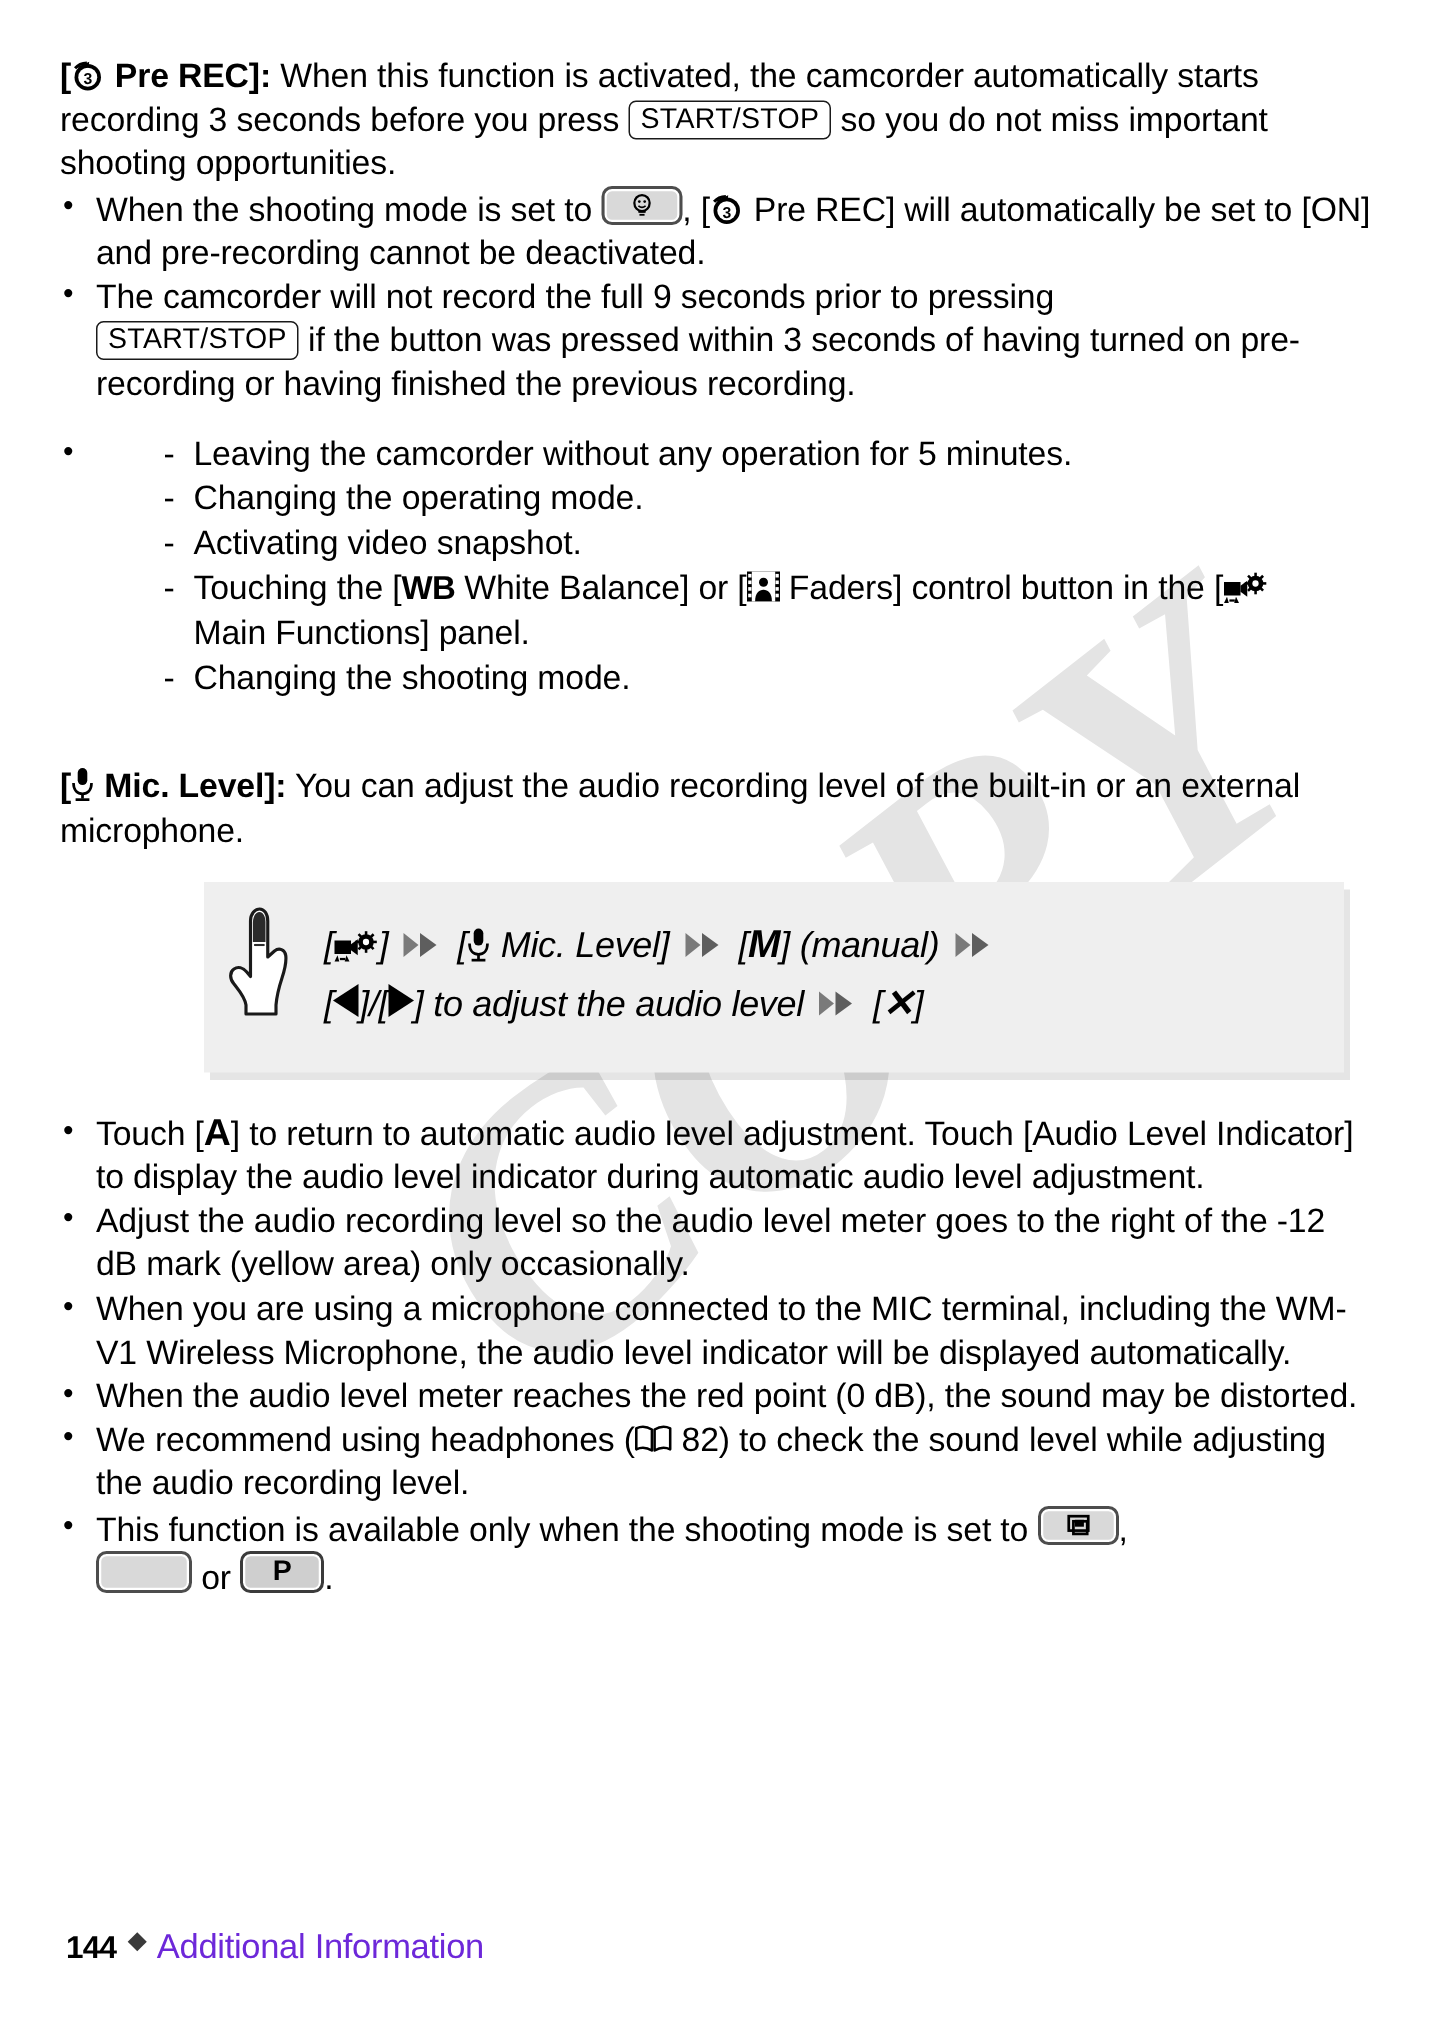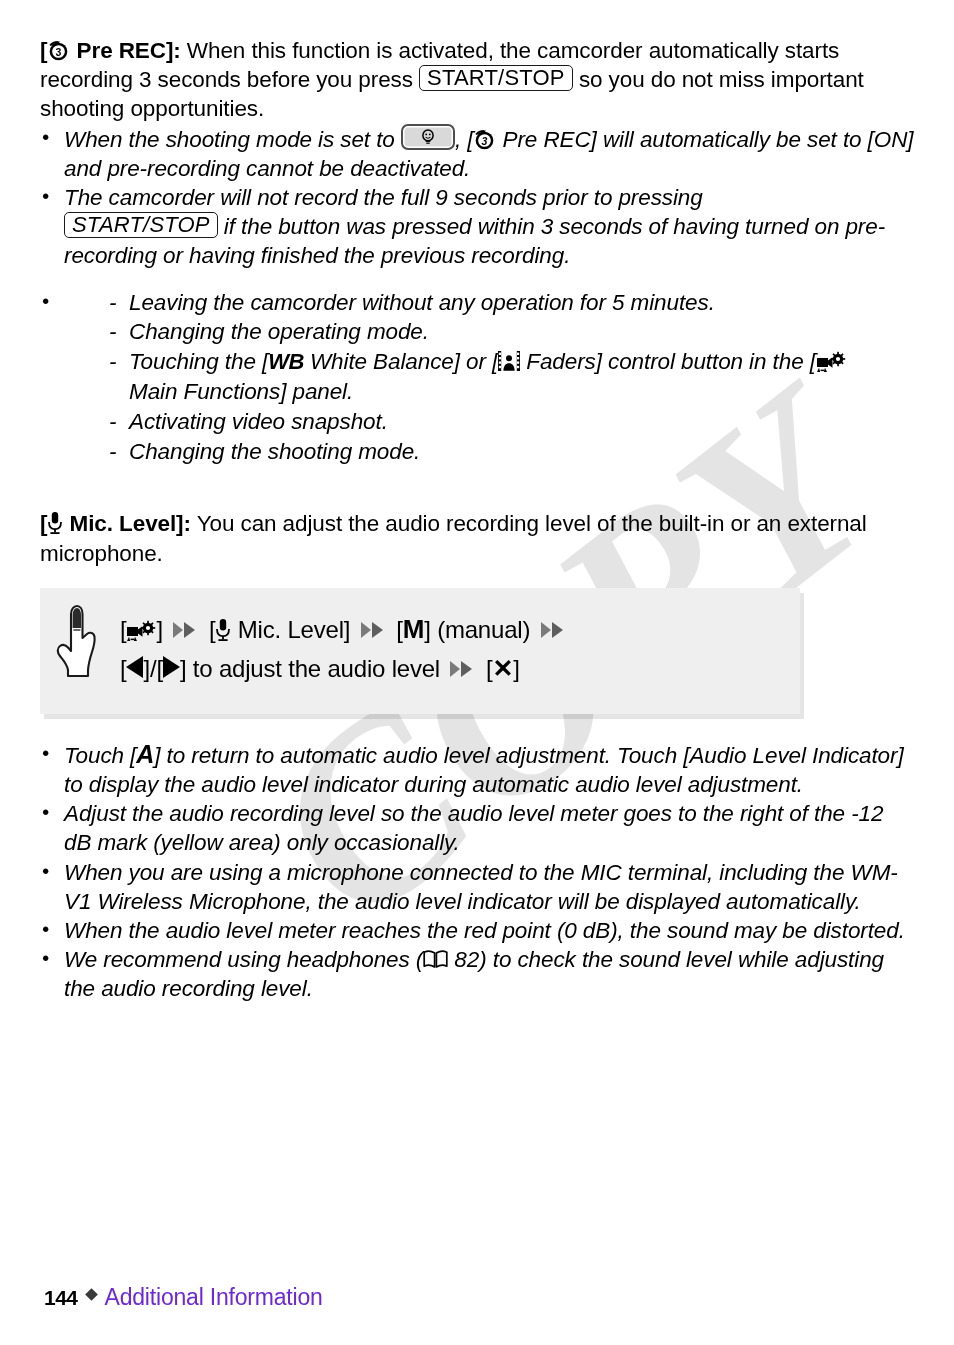--- a/index.html
+++ b/index.html
@@ -66,21 +66,20 @@
     list-style: none;
     margin: 0; padding: 0;
   }
   ul.bullets > li {
     position: relative;
     padding-left: 24px;
     font-size: 22.5px;
     line-height: 29.2px;
     letter-spacing: -0.1px;
     margin-top: 0px;
-    font-style: italic;
   }
   ul.bullets > li::before {
     content: "\2022";
     position: absolute;
     left: 2px; top: -1px;
     font-size: 20px;
   }
 
   ul.dashes {
     list-style: none;
@@ -100,21 +99,21 @@
   }
   .spacer-20 { height: 20px; }
   .spacer-26 { height: 26px; }
 
   
   .keycap {
     display: inline-block;
     border: 1.6px solid #1a1a1a;
     border-radius: 5px;
     padding: 1px 7px 2px 7px;
-    font-size: 22px;
+    font-size: 19px;
     line-height: 21px;
     letter-spacing: 0.2px;
     vertical-align: 2px;
     white-space: nowrap;
     background: #fff;
   }
 
   
   .modechip {
     display: inline-block;
@@ -150,21 +149,23 @@
   .icn-prerec { width: 23px; height: 23px; vertical-align: -4px; }
   .icn-mic    { width: 16px; height: 24px; vertical-align: -4px; }
   .icn-wb     { vertical-align: 0; font-weight: bold; font-size: 22px; letter-spacing: -0.5px;}
   .icn-fader  { width: 22px; height: 22px; vertical-align: -3px; }
   .icn-func   { width: 30px; height: 23px; vertical-align: -4px; }
   .icn-book   { width: 25px; height: 20px; vertical-align: -2px; }
 
   
   .procbox-wrap {
     position: relative;
+    margin-left: 96px;
     width: 760px;
+    font-style: italic;
   }
   .procbox {
     position: relative;
     background: #efefef;
     padding: 22px 20px 26px 22px;
     box-shadow: 4px 5px 0 0 rgba(0,0,0,0.10);
     min-height: 108px;
   }
   .procbox .hand {
     position: absolute;
@@ -254,20 +255,21 @@
               <path d="M3.5 6.5 L13 2.2 L12.6 6.2 Z" fill="#000"></path>
               <path d="M3.2 6.8 C5 4.6 8 3.2 11.4 3.1" stroke="#000" stroke-width="2" fill="none"></path>
             </svg></span> <span>Pre REC] will automatically be set to [ON] and pre-recording cannot be deactivated.</span></li>
 
       <li><span>The camcorder will not record the full 9 seconds prior to pressing</span><br><span class="keycap">START/STOP</span> <span>if the button was pressed within 3 seconds of having turned on pre-recording or having finished the previous recording.</span></li>
 
       <li>
         <ul class="dashes">
           <li><span>Leaving the camcorder without any operation for 5 minutes.</span></li>
           <li><span>Changing the operating mode.</span></li>
+          <li><span>Activating video snapshot.</span></li>
           <li><span>Touching the [</span><span class="icn-wb">WB</span> <span>White Balance] or [</span><span class="icn icn-fader"><svg viewBox="0 0 22 22" width="22" height="22">
                   <rect x="0" y="1" width="22" height="20" fill="#000"></rect>
                   <rect x="3.2" y="1" width="15.6" height="20" fill="#fff"></rect>
                   <rect x="0.8" y="2.6" width="2.2" height="2.4" fill="#fff"></rect>
                   <rect x="0.8" y="7" width="2.2" height="2.4" fill="#fff"></rect>
                   <rect x="0.8" y="11.4" width="2.2" height="2.4" fill="#fff"></rect>
                   <rect x="0.8" y="15.8" width="2.2" height="2.4" fill="#fff"></rect>
                   <rect x="19" y="2.6" width="2.2" height="2.4" fill="#fff"></rect>
                   <rect x="19" y="7" width="2.2" height="2.4" fill="#fff"></rect>
                   <rect x="19" y="11.4" width="2.2" height="2.4" fill="#fff"></rect>
@@ -286,21 +288,20 @@
                     <rect x="26.6" y="8.1" width="2.6" height="1.7"></rect>
                     <rect x="17.1" y="3.4" width="1.7" height="2.6" transform="rotate(-45 17.9 4.7)"></rect>
                     <rect x="25.3" y="11.6" width="1.7" height="2.6" transform="rotate(-45 26.1 12.9)"></rect>
                     <rect x="17.1" y="11.6" width="1.7" height="2.6" transform="rotate(45 17.9 12.9)"></rect>
                     <rect x="25.3" y="3.4" width="1.7" height="2.6" transform="rotate(45 26.1 4.7)"></rect>
                   </g>
                   <path d="M3 17.8 L1 22 h3.2 z" fill="#000"></path>
                   <path d="M9 17.8 L11 22 h-3.2 z" fill="#000"></path>
                   <rect x="4.6" y="19.6" width="3.6" height="1.5" fill="#000"></rect>
                 </svg></span> <span>Main Functions] panel.</span></li>
-          <li><span>Activating video snapshot.</span></li>
           <li><span>Changing the shooting mode.</span></li>
         </ul>
       </li>
     </ul>
 
     <div class="spacer-26"></div>
 
     <p class="para"><span class="lead"><span>[</span><span class="icn icn-mic"><svg viewBox="0 0 16 24" width="16" height="24">
               <rect x="4.8" y="1" width="6.4" height="11.4" rx="3.2" fill="#000"></rect>
               <path d="M2 11 C2 16 4.8 18.2 8 18.2 C11.2 18.2 14 16 14 11" stroke="#000" stroke-width="1.8" fill="none"></path>
@@ -366,20 +367,25 @@
 
     <ul class="bullets">
       <li><span>Touch [</span><span class="bold-A">A</span><span>] to return to automatic audio level adjustment. Touch [Audio Level Indicator] to display the audio level indicator during automatic audio level adjustment.</span></li>
       <li><span>Adjust the audio recording level so the audio level meter goes to the right of the -12 dB mark (yellow area) only occasionally.</span></li>
       <li><span>When you are using a microphone connected to the MIC terminal, including the WM-V1 Wireless Microphone, the audio level indicator will be displayed automatically.</span></li>
       <li><span>When the audio level meter reaches the red point (0 dB), the sound may be distorted.</span></li>
       <li><span>We recommend using headphones (</span><span class="icn icn-book"><svg viewBox="0 0 25 20" width="25" height="20">
               <path d="M1.2 3.2 C4.5 1.6 8.4 2 11.6 4 L11.6 18 C8.4 16 4.5 15.6 1.2 17.2 Z" fill="#fff" stroke="#000" stroke-width="1.7" stroke-linejoin="round"></path>
               <path d="M23.8 3.2 C20.5 1.6 16.6 2 13.4 4 L13.4 18 C16.6 16 20.5 15.6 23.8 17.2 Z" fill="#fff" stroke="#000" stroke-width="1.7" stroke-linejoin="round"></path>
             </svg></span> <span>82</span><span>) to check the sound level while adjusting the audio recording level.</span></li>
+      <li><span>This function is available only when the shooting mode is set to</span> <span class="modechip"><svg width="30" height="18" viewBox="0 0 30 18">
+              <rect x="8.5" y="2.8" width="13" height="9.6" fill="none" stroke="#000" stroke-width="1.8"></rect>
+              <rect x="11.6" y="6.2" width="9.2" height="8.4" fill="none" stroke="#000" stroke-width="1.8"></rect>
+              <rect x="12.6" y="5.2" width="6" height="4.6" fill="#000"></rect>
+            </svg></span><span>,</span><br><span class="modechip blank"></span> <span>or</span> <span class="modechip p-chip"><span class="chip-label">P</span></span><span>.</span></li>
     </ul>
 
   </div>
 
   <div class="footer">
     <span class="pagenum">144</span>
     <span class="diamond"></span>
     <span class="sect">Additional Information</span>
   </div>
 </div>

